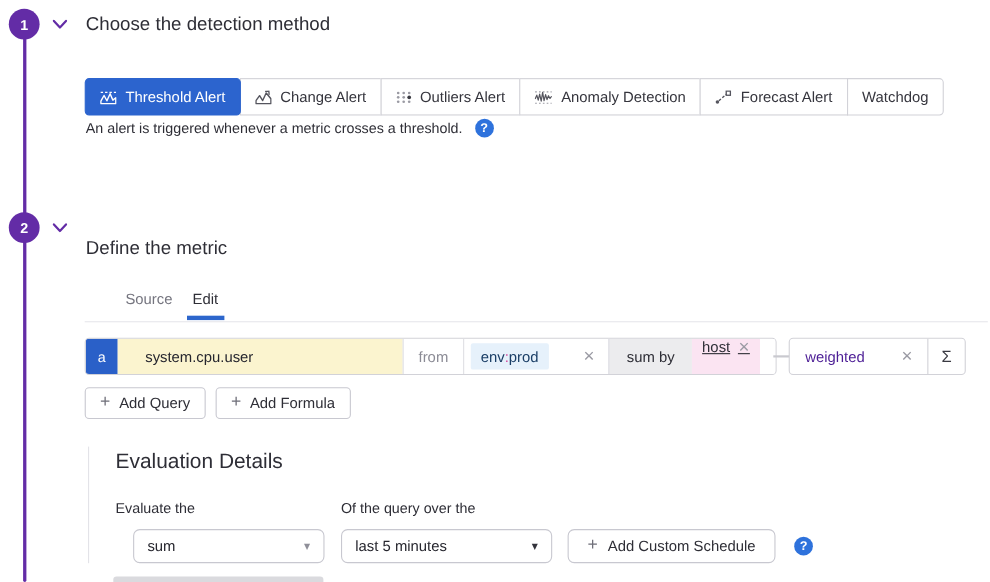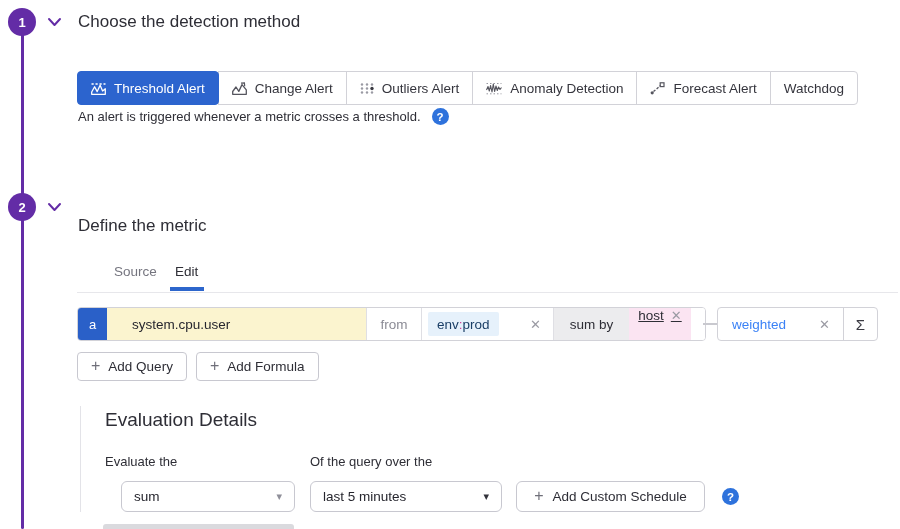--- a/index.html
+++ b/index.html
@@ -41,21 +41,21 @@
   .q-filter-zone { width: 131px; display: flex; align-items: center; justify-content: space-between; padding: 0 12px 0 6px; flex: 0 0 auto; }
   .tag-chip { height: 24px; display: flex; align-items: center; padding: 0 9px; border-radius: 2px; background: #E6F1FB; cursor: pointer; }
   .tag-key, .tag-val { color: #1A3E66; } .tag-sep { color: #D2449A; }
   .x-icon { color: #9A9AA3; font-size: 13px; cursor: pointer; }
   .q-sumby { width: 76px; background: #ECECEE; border-left: 1px solid #DFDFE4; display: flex; align-items: center; justify-content: center; color: #2E2E36; cursor: pointer; flex: 0 0 auto; }
   .q-group { width: 62px; background: #FBE4F2; display: flex; align-items: flex-start; justify-content: center; gap: 7px; color: #2E2E36; cursor: pointer; flex: 0 0 auto; text-decoration: underline; }
   .q-spacer { flex: 1; background: #fff; }
 
   .connector { position: absolute; left: 703px; top: 323px; width: 16px; height: 2px; background: #C9C9CF; }
   .fn-group { position: absolute; left: 717px; top: 307px; width: 161px; height: 34px; border: 1px solid #D2D2D8; border-radius: 4px; background: #fff; display: flex; align-items: center; font-size: 13.5px; }
-  .fn-label { flex: 1; padding-left: 14px; color: #3b82f6; cursor: pointer; }
+  .fn-label { flex: 1; padding-left: 14px; color: #4c1d95; cursor: pointer; }
   .fn-x { margin-right: 13px; }
   .fn-divider { width: 1px; height: 100%; background: #D2D2D8; }
   .fn-sigma { width: 33px; text-align: center; font-size: 15px; color: #3A3A42; cursor: pointer; }
 
   
   .add-row { position: absolute; left: 77px; top: 352px; display: flex; gap: 9px; }
   .add-btn { height: 29px; border: 1px solid #C8C8D0; border-radius: 4px; background: #fff; padding: 0 13px; display: flex; align-items: center; gap: 8px; font-size: 13.5px; color: #2E2E36; cursor: pointer; }
   .plus { color: #6F6F79; font-size: 16px; line-height: 1; margin-top: -1px; }
 
   

